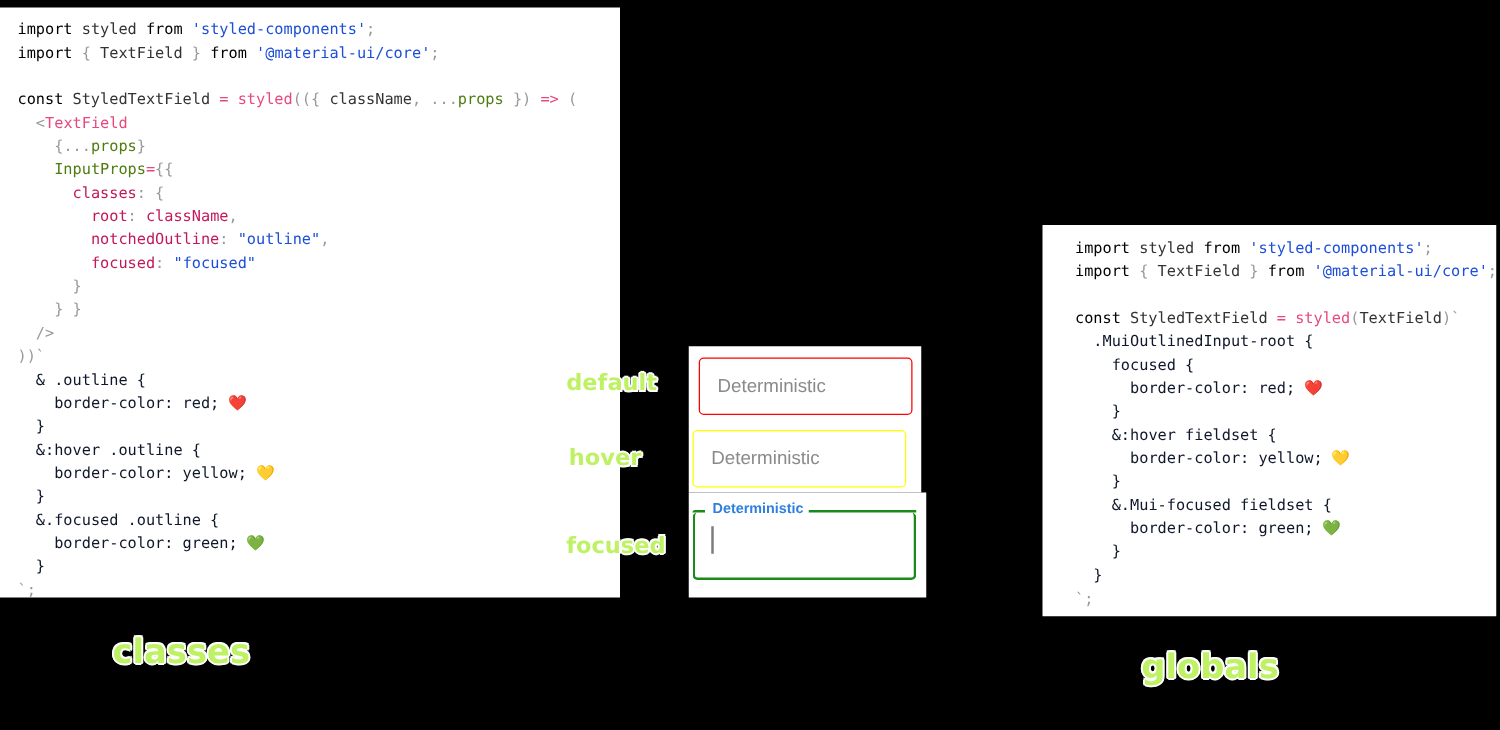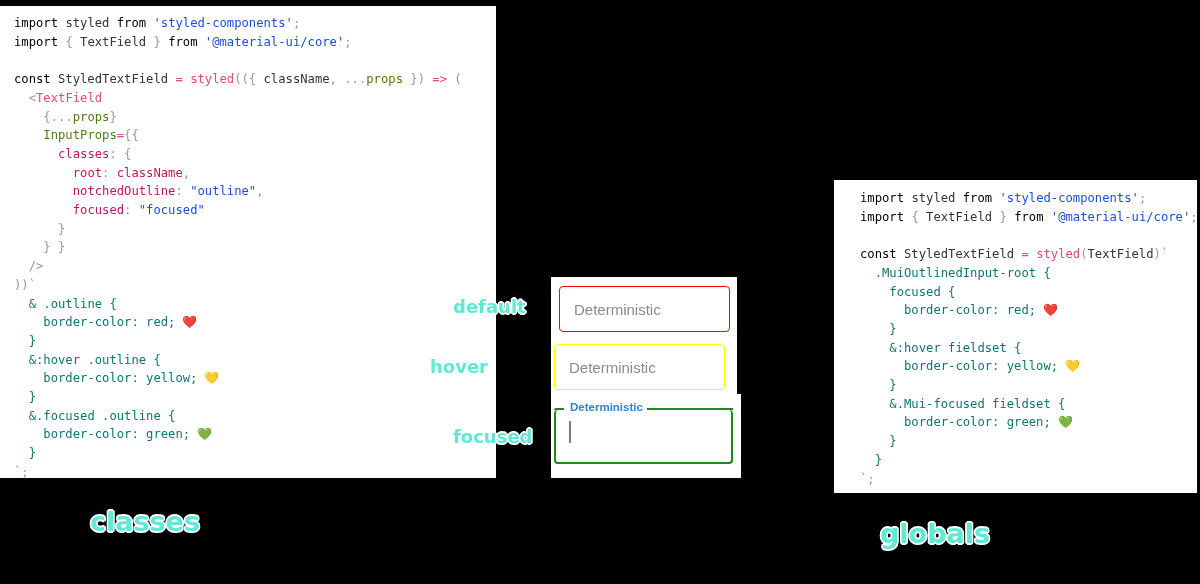--- a/index.html
+++ b/index.html
@@ -54,21 +54,21 @@
 
   
   .tok-kw      { color: #000000; }   
   .tok-plain   { color: #333333; }   
   .tok-str     { color: #1d4ed8; }   
   .tok-punct   { color: #999999; }   
   .tok-fn      { color: #e8497b; }   
   .tok-tag     { color: #e8497b; }   
   .tok-prop    { color: #4d7c0f; }   
   .tok-key     { color: #c2185b; }   
-  .tok-sel     { color: #0f766e; }   
+  .tok-sel     { color: #0f172a; }   
   .tok-op      { color: #e8497b; }   
   .emoji       { font-family: "DejaVu Sans", sans-serif; font-size: 12px; }
 
   
   #panel-demo-top {
     position: absolute;
     left: 551px;
     top: 277px;
     width: 186px;
     height: 117px;
@@ -165,36 +165,36 @@
     left: 13px;
     top: 11px;
     width: 2px;
     height: 22px;
     background: #7d7d7d;
   }
 
   
   .anno {
     position: absolute;
-    color: #5eead4;
+    color: #bef264;
     font-family: "DejaVu Sans", sans-serif;
     font-weight: bold;
     white-space: nowrap;
     text-shadow:
        1.6px 0 0 #ffffff, -1.6px 0 0 #ffffff,
        0 1.6px 0 #ffffff, 0 -1.6px 0 #ffffff,
        1.2px 1.2px 0 #ffffff, -1.2px 1.2px 0 #ffffff,
        1.2px -1.2px 0 #ffffff, -1.2px -1.2px 0 #ffffff;
   }
   #anno-default { left: 453px; top: 296px; font-size: 18px; }
-  #anno-hover   { left: 430px; top: 356px; font-size: 18px; }
+  #anno-hover   { left: 455px; top: 356px; font-size: 18px; }
   #anno-focused { left: 453px; top: 426px; font-size: 18px; }
 
   #anno-classes { left: 90px;  top: 506px; font-size: 27px; }
-  #anno-globals { left: 880px; top: 518px; font-size: 27px; }
+  #anno-globals { left: 913px; top: 518px; font-size: 27px; }
 </style>
 </head>
 <body>
 
 <div class="code-panel" id="panel-classes">
   <pre><span class="tok-kw">import</span><span class="tok-plain"> </span><span class="tok-plain">styled</span><span class="tok-plain"> </span><span class="tok-kw">from</span><span class="tok-plain"> </span><span class="tok-str">'styled-components'</span><span class="tok-punct">;</span>
 <span class="tok-kw">import</span><span class="tok-plain"> </span><span class="tok-punct">{</span><span class="tok-plain"> TextField </span><span class="tok-punct">}</span><span class="tok-plain"> </span><span class="tok-kw">from</span><span class="tok-plain"> </span><span class="tok-str">'@material-ui/core'</span><span class="tok-punct">;</span>
 
 <span class="tok-kw">const</span><span class="tok-plain"> StyledTextField </span><span class="tok-op">=</span><span class="tok-plain"> </span><span class="tok-fn">styled</span><span class="tok-punct">((</span><span class="tok-punct">{ </span><span class="tok-plain">className</span><span class="tok-punct">, </span><span class="tok-punct">...</span><span class="tok-prop">props</span><span class="tok-punct"> }</span><span class="tok-punct">) </span><span class="tok-fn">=&gt;</span><span class="tok-punct"> (</span>
 <span class="tok-plain">  </span><span class="tok-punct">&lt;</span><span class="tok-tag">TextField</span>

